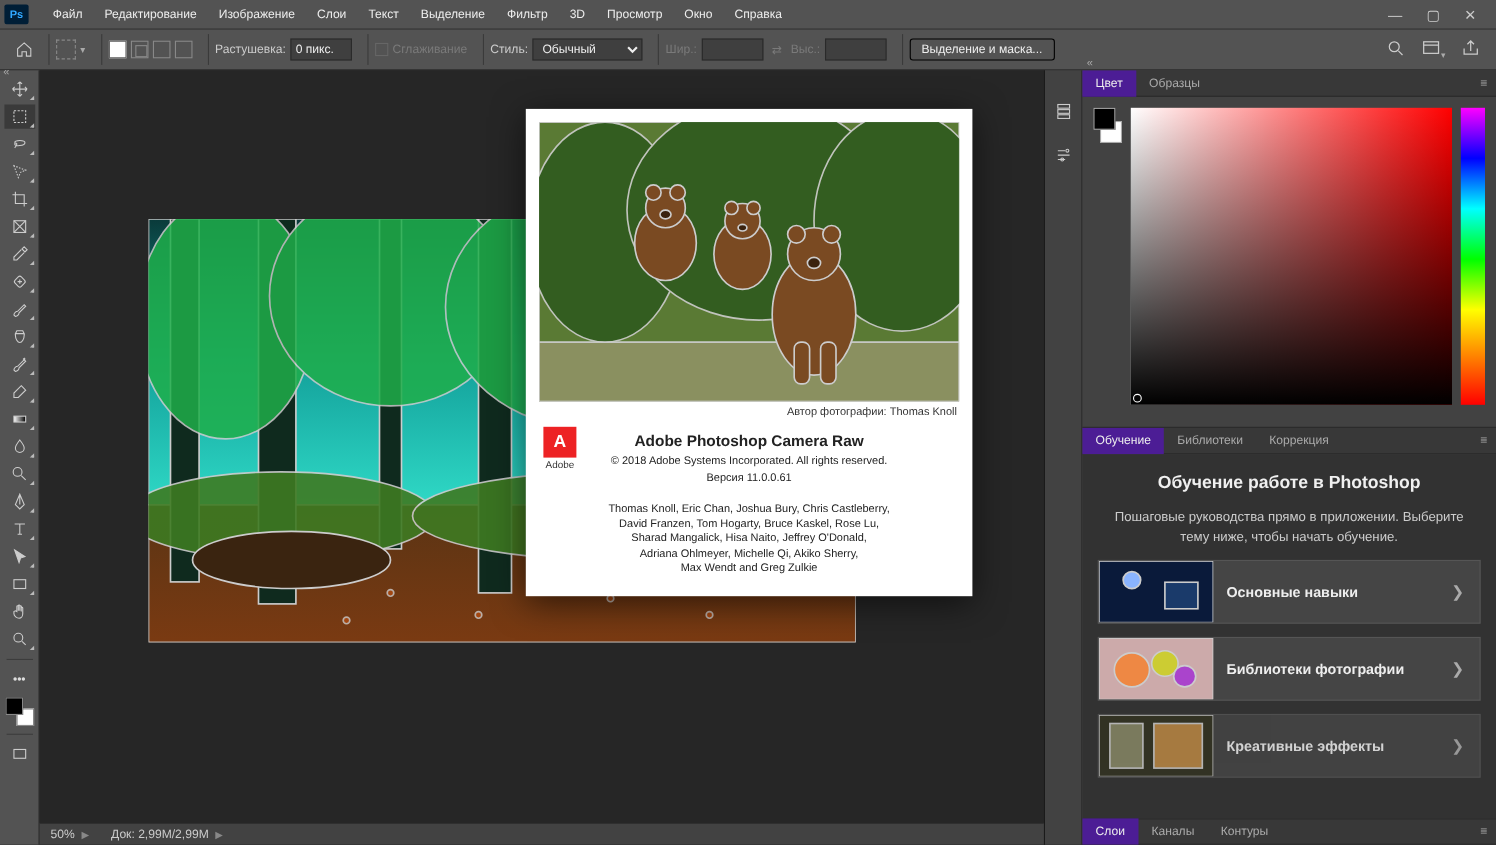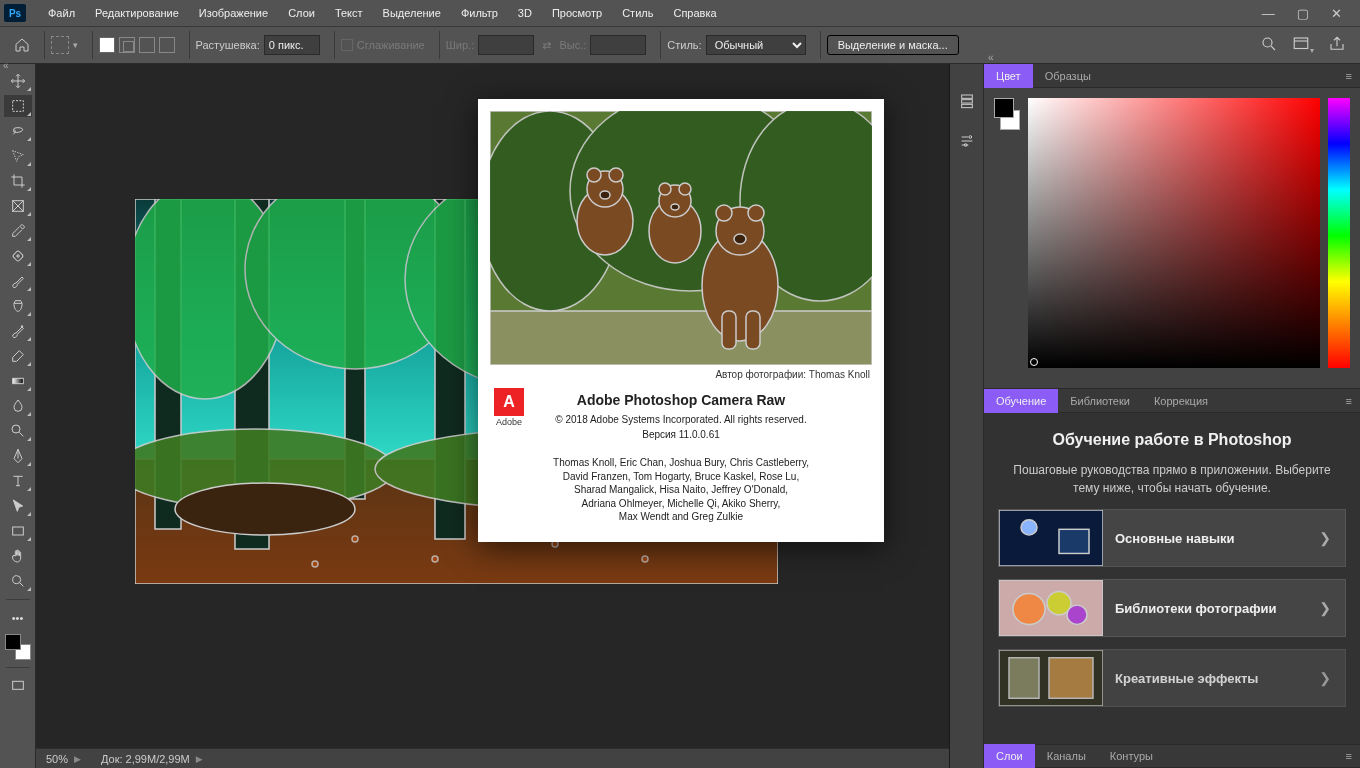--- a/index.html
+++ b/index.html
@@ -46,21 +46,21 @@
 .status-chunk{display:flex;align-items:center;gap:6px}
 
 .mini-dock{width:34px;background:#424242;border-right:1px solid #2a2a2a;padding-top:26px;display:flex;flex-direction:column;align-items:center;gap:18px}
 .mini-icn{width:22px;height:22px;color:#bbb;display:flex;align-items:center;justify-content:center}
 
 .panels{width:376px;background:#424242;display:flex;flex-direction:column}
 .panel-head{height:24px;background:#383838;display:flex;align-items:center;border-bottom:1px solid #2a2a2a}
 .panel-head.extra{position:relative}
 .panel-head.extra::before{content:"«";position:absolute;top:-12px;left:4px;font-size:10px;color:#aaa}
 .ptab{padding:4px 12px;font-size:11px;color:#aaa;height:24px;display:flex;align-items:center}
-.ptab.active{background:#8b5cf6;color:#eee}
+.ptab.active{background:#4c1d95;color:#eee}
 .pmenu{margin-left:auto;padding:0 8px;color:#aaa}
 .color-panel{height:300px;padding:10px 10px 4px 10px;display:flex;gap:8px}
 .cp-sw{width:26px;height:32px;position:relative;flex-shrink:0}
 .cp-f{position:absolute;top:0;left:0;width:20px;height:20px;background:#000;border:1px solid #aaa}
 .cp-b{position:absolute;bottom:0;right:0;width:20px;height:20px;background:#fff;border:1px solid #aaa}
 .cp-field{flex:1;height:270px;position:relative;background:linear-gradient(to bottom,rgba(0,0,0,0),#000),linear-gradient(to right,#fff,#ff0000)}
 .cp-hue{width:22px;height:270px;background:linear-gradient(to bottom,#ff00ff 0%,#0000ff 17%,#00ffff 34%,#00ff00 51%,#ffff00 68%,#ff8000 84%,#ff0000 100%)}
 .cp-ind{width:8px;height:8px;border:1px solid #fff;border-radius:50%;position:absolute;bottom:2px;left:2px}
 
 .lower-panels{flex:1;display:flex;flex-direction:column;border-top:1px solid #2a2a2a}
@@ -96,21 +96,21 @@
   <div class="ps-logo">Ps</div>
   <div class="menu-item">Файл</div>
   <div class="menu-item">Редактирование</div>
   <div class="menu-item">Изображение</div>
   <div class="menu-item">Слои</div>
   <div class="menu-item">Текст</div>
   <div class="menu-item">Выделение</div>
   <div class="menu-item">Фильтр</div>
   <div class="menu-item">3D</div>
   <div class="menu-item">Просмотр</div>
-  <div class="menu-item">Стиль</div>
+  <div class="menu-item">Окно</div>
   <div class="menu-item">Справка</div>
   <div class="win-controls">
     <span>―</span>
     <span>▢</span>
     <span>✕</span>
   </div>
 </div>
 
 <div class="optbar">
   <div class="home-icon">
@@ -130,31 +130,31 @@
     <div style="width:16px;height:16px;border:1px solid #888"></div>
     <div style="width:16px;height:16px;border:1px solid #888"></div>
   </div>
   <div class="opt-group">
     <span class="opt-label">Растушевка:</span>
     <input class="opt-input" value="0 пикс." style="">
   </div>
   <div class="opt-group">
     <span style="width:12px;height:12px;border:1px solid #666;display:inline-block"></span>
     <span class="opt-label opt-disabled">Сглаживание</span>
+  </div>
+  <div class="opt-group">
+    <span class="opt-label">Стиль:</span>
+    <select class="opt-select"><option>Обычный</option></select>
   </div>
   <div class="opt-group opt-disabled">
     <span class="opt-label opt-disabled">Шир.:</span>
     <input class="opt-input" disabled="" style="">
     <span style="padding:0 4px">⇄</span>
     <span class="opt-label opt-disabled">Выс.:</span>
     <input class="opt-input" disabled="" style="">
-  </div>
-  <div class="opt-group">
-    <span class="opt-label">Стиль:</span>
-    <select class="opt-select"><option>Обычный</option></select>
   </div>
   <div class="opt-group">
     <button class="opt-btn">Выделение и маска...</button>
   </div>
   <div class="right-opts">
     <span><svg viewBox="0 0 24 24">
           <circle cx="10" cy="10" r="6"></circle>
           <path d="M15 15l5 5"></path>
         </svg></span>
     <span><svg viewBox="0 0 24 24">

